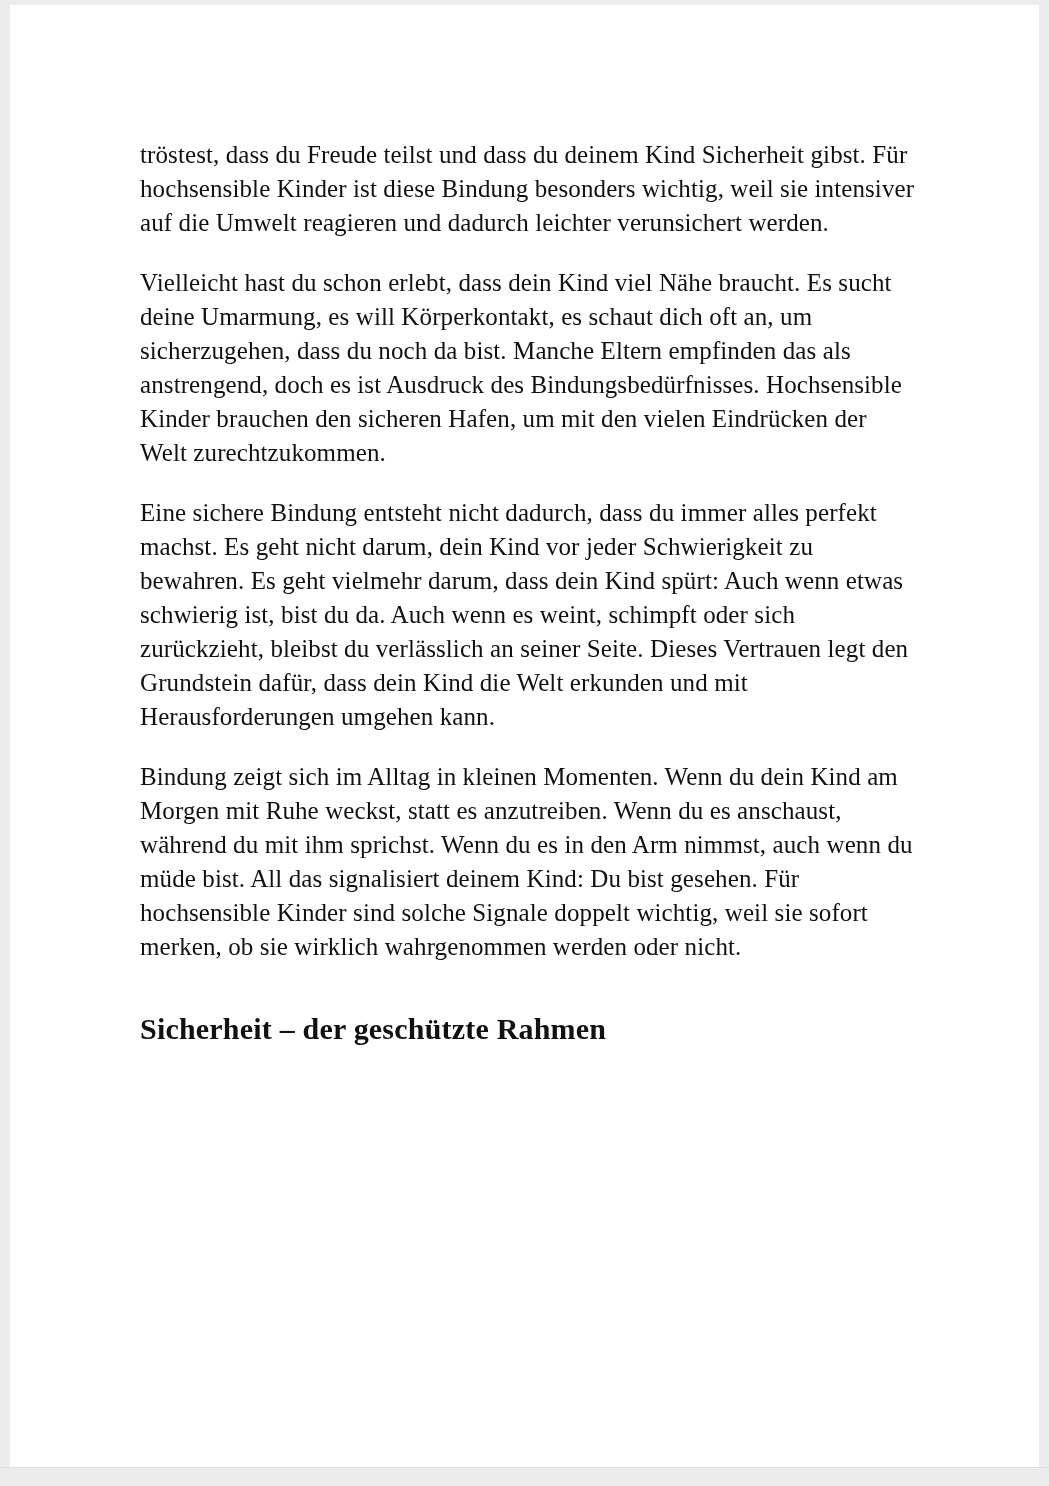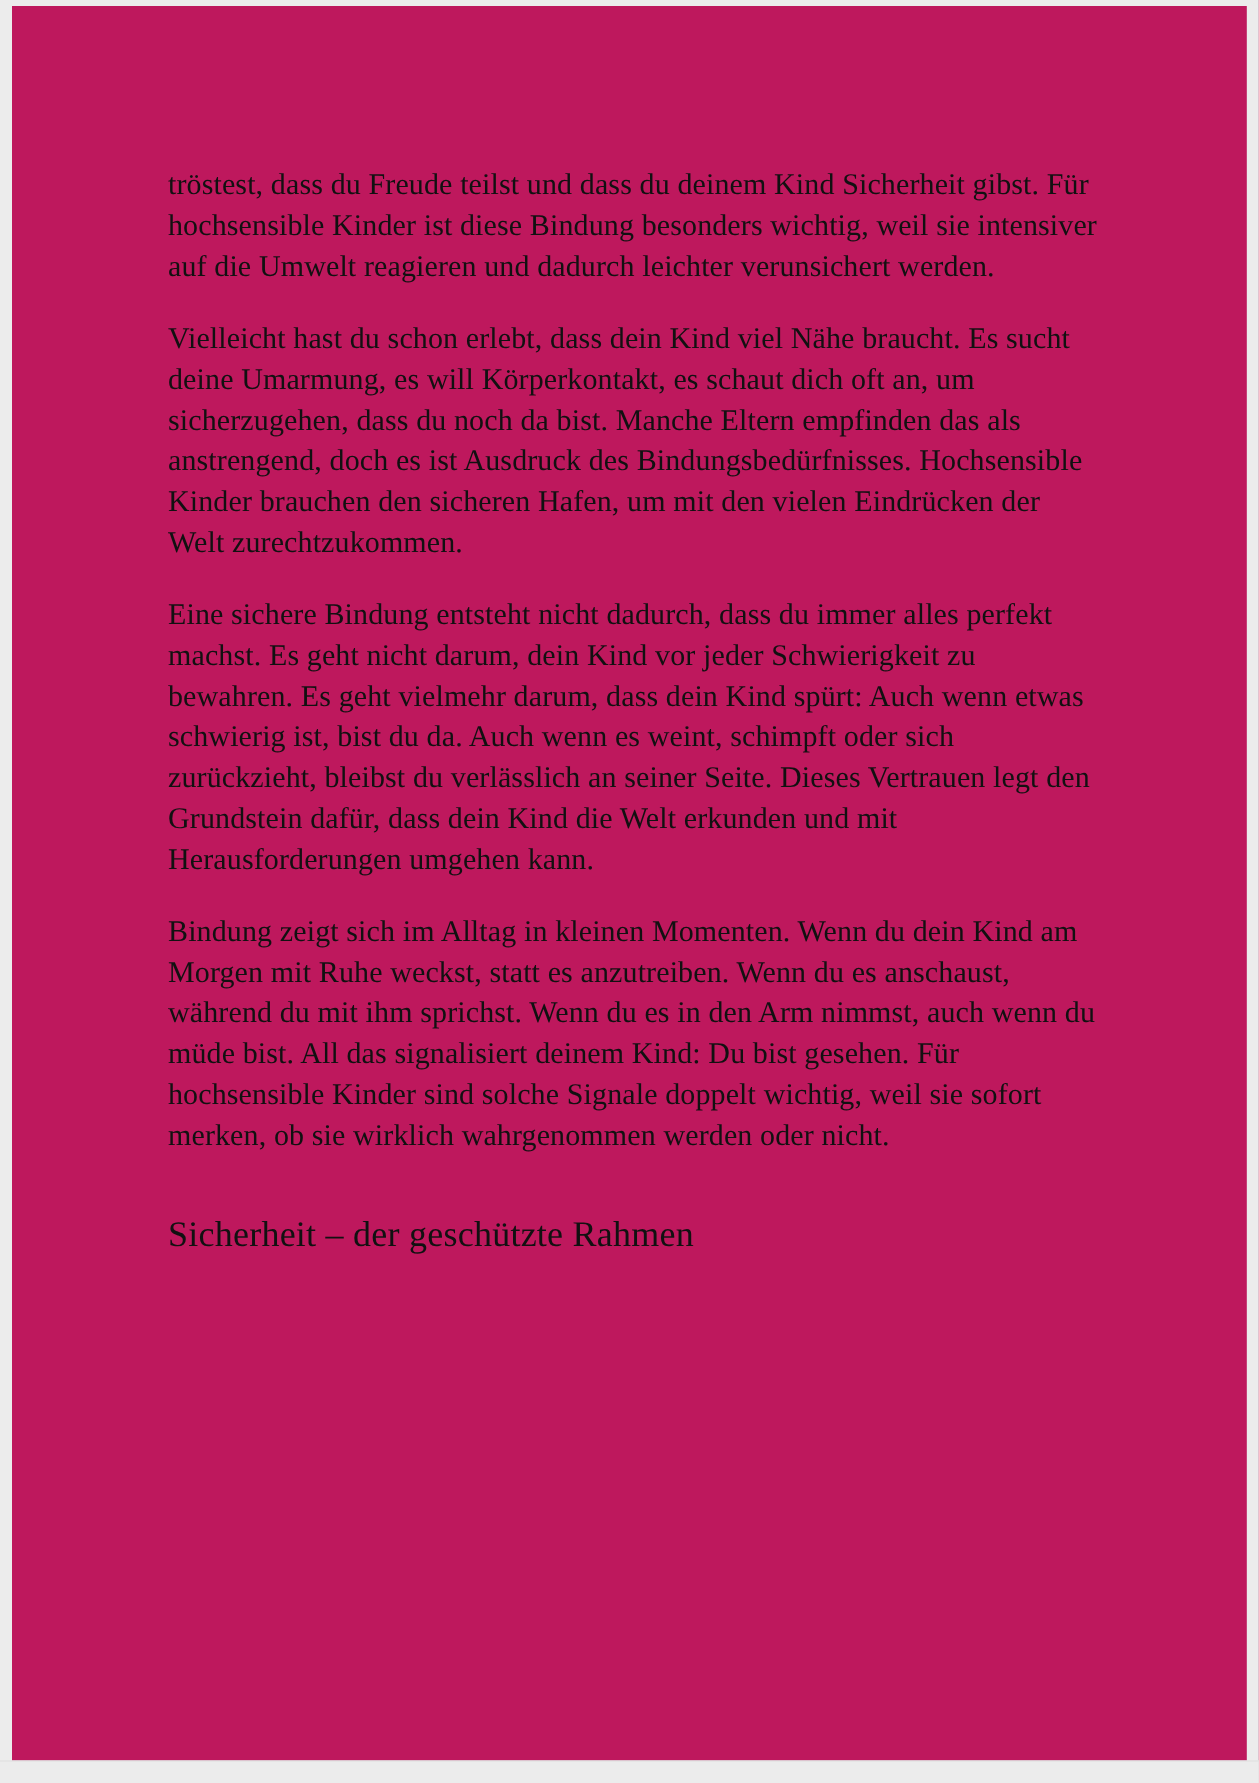--- a/index.html
+++ b/index.html
@@ -13,37 +13,37 @@
     font-family: "Liberation Serif", "DejaVu Serif", serif;
     position: relative;
     overflow: hidden;
   }
   .page {
     position: absolute;
     left: 10px;
     top: 5px;
     right: 10px;
     bottom: 18px;
-    background: #be185d;
+    background: #ffffff;
     box-sizing: border-box;
     padding: 133px 122px 0 130px;
   }
   .body-text p {
     margin: 0 0 26px 0;
     font-size: 25px;
     line-height: 34px;
     color: #111111;
     text-align: left;
     letter-spacing: 0.1px;
   }
   h2.section-heading {
     margin: 0;
     margin-top: 46px;
     font-size: 30px;
-    font-weight: 400;
+    font-weight: 700;
     line-height: 1.25;
     color: #111111;
     letter-spacing: 0.2px;
   }
   .bottom-strip {
     position: absolute;
     left: 0;
     right: 0;
     bottom: 0;
     height: 18px;

